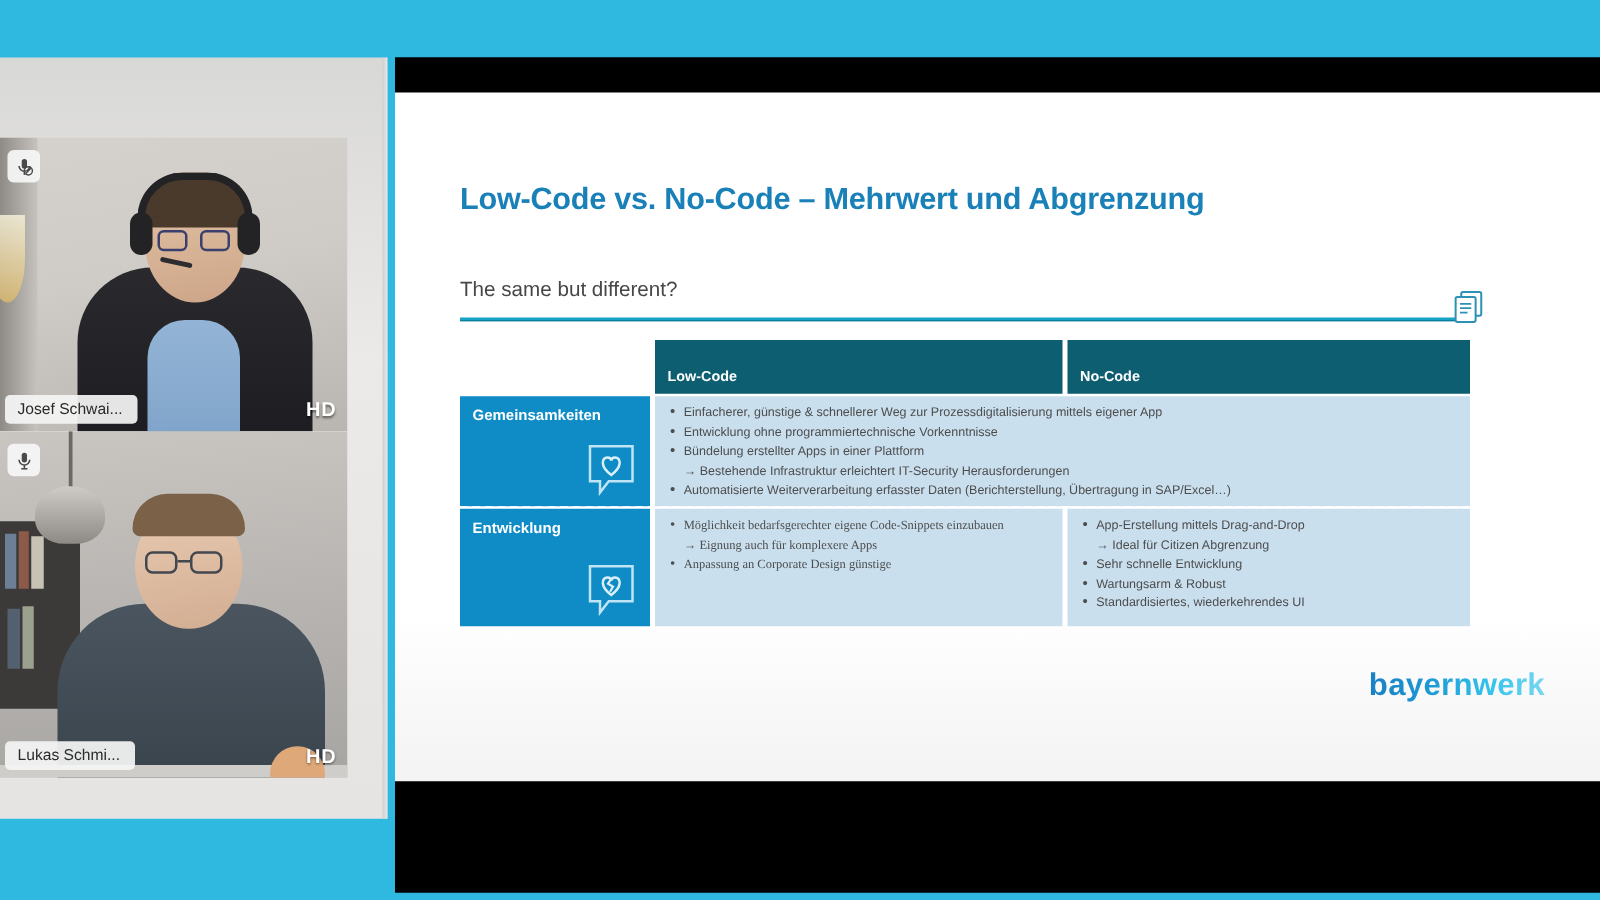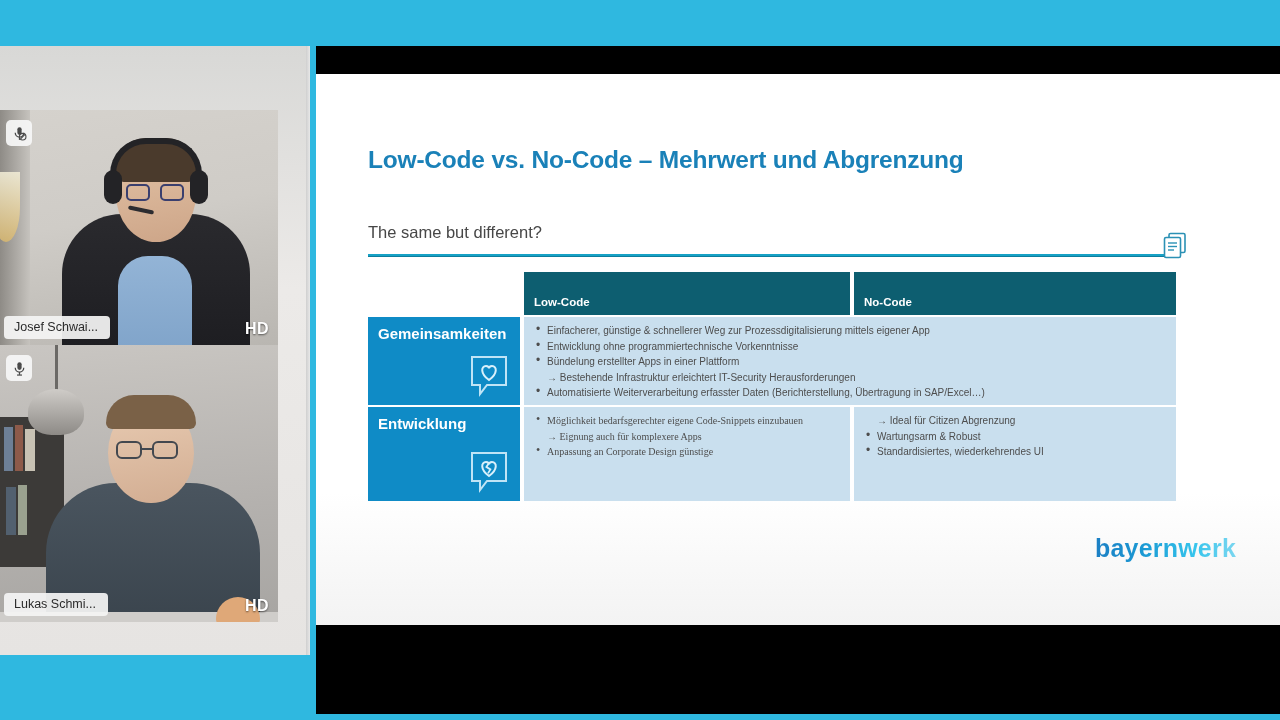--- a/index.html
+++ b/index.html
@@ -133,21 +133,21 @@
   .hdr-lc { left: 156px; width: 326px; }
   .hdr-nc { left: 486px; width: 322px; }
 
   .row { position: relative; margin-top: 2px; }
   .row-common { height: 88px; }
   .row-diff   { height: 94px; }
 
   .lbl-cell {
     position: absolute; left: 0; top: 0; width: 152px; height: 100%;
     background: #0f8bc6; color: #ffffff;
-    font-size: 15px; font-weight: bold;
+    font-size: 12px; font-weight: bold;
     padding: 8px 0 0 10px;
   }
   .lbl-cell .heart-wrap { position: absolute; right: 9px; bottom: 5px; }
 
   .body-cell {
     position: absolute; top: 0; height: 100%;
     background: #c9dfee; color: #4d4d4d;
     padding: 6px 8px 0 10px;
   }
   .cell-full { left: 156px; width: 652px; }
@@ -308,21 +308,23 @@
           </div>
           <div class="body-cell cell-lc">
             <ul>
               <li>Möglichkeit bedarfsgerechter eigene Code-Snippets einzubauen</li>
               <li class="sub">→ Eignung auch für komplexere Apps</li>
               <li>Anpassung an Corporate Design günstige</li>
             </ul>
           </div>
           <div class="body-cell cell-nc">
             <ul>
+              <li>App-Erstellung mittels Drag-and-Drop</li>
               <li class="sub">→ Ideal für Citizen Abgrenzung</li>
+              <li>Sehr schnelle Entwicklung</li>
               <li>Wartungsarm &amp; Robust</li>
               <li>Standardisiertes, wiederkehrendes UI</li>
             </ul>
           </div>
         </div>
 
       </div>
 
       <div class="logo">bayernwerk</div>
 

